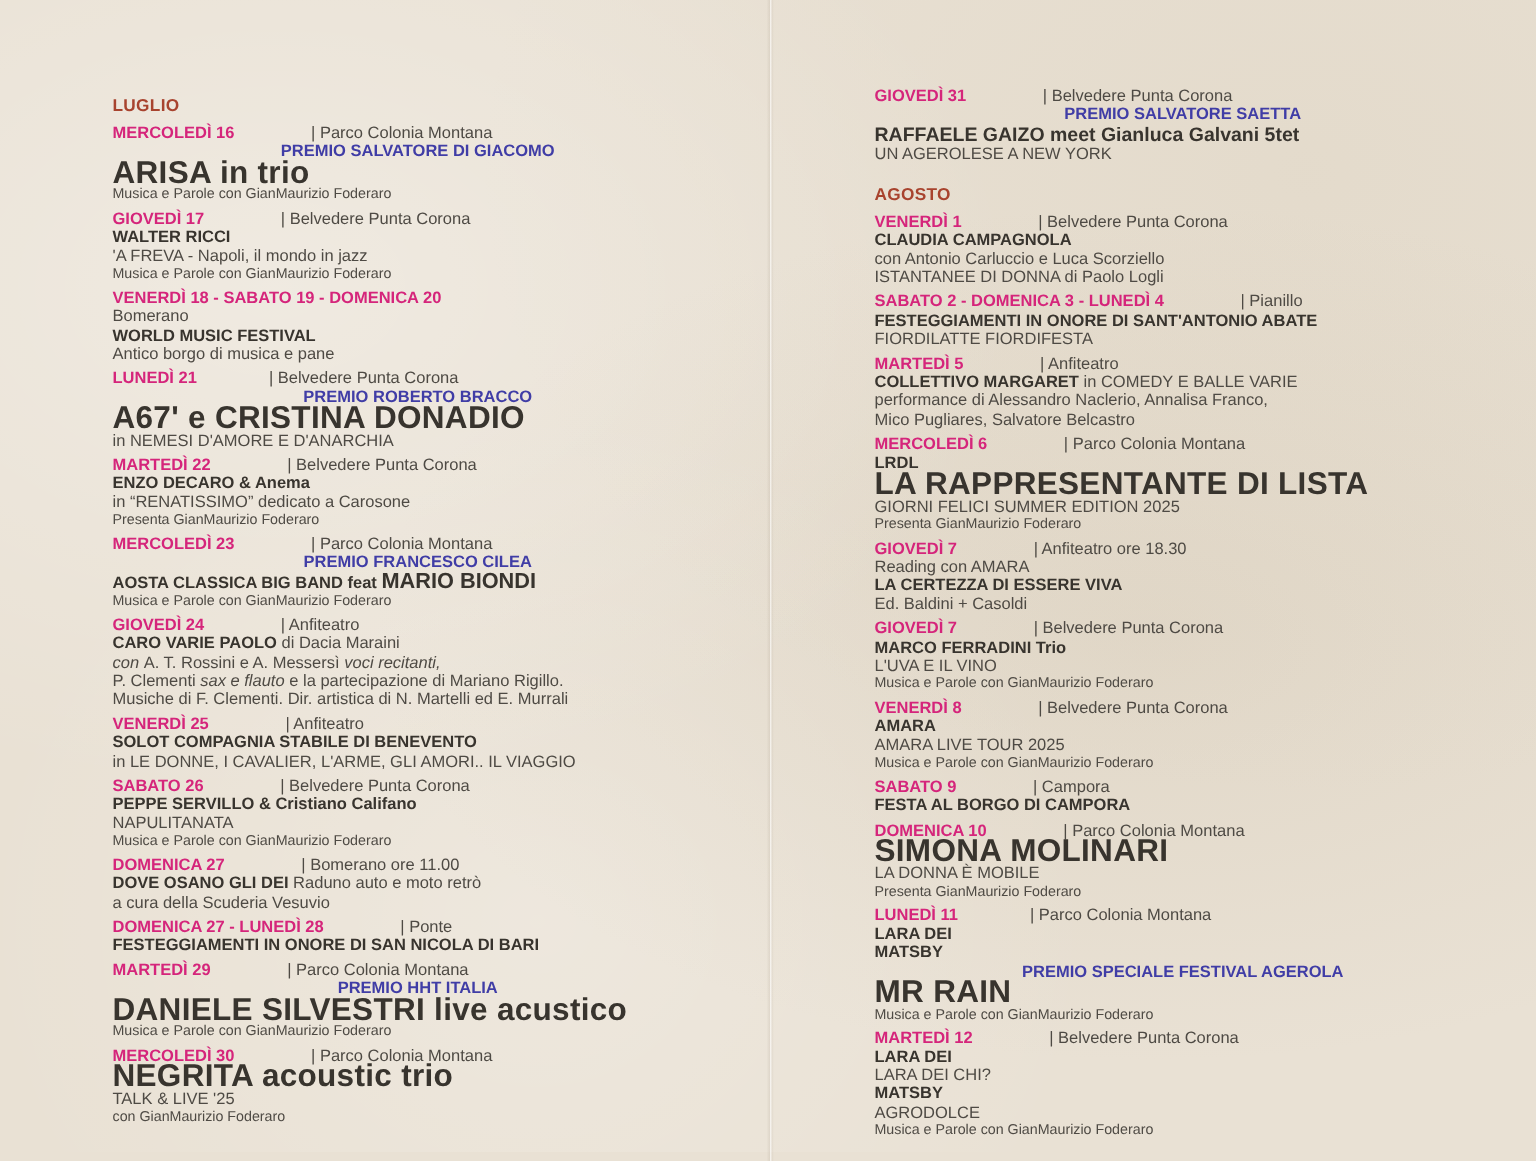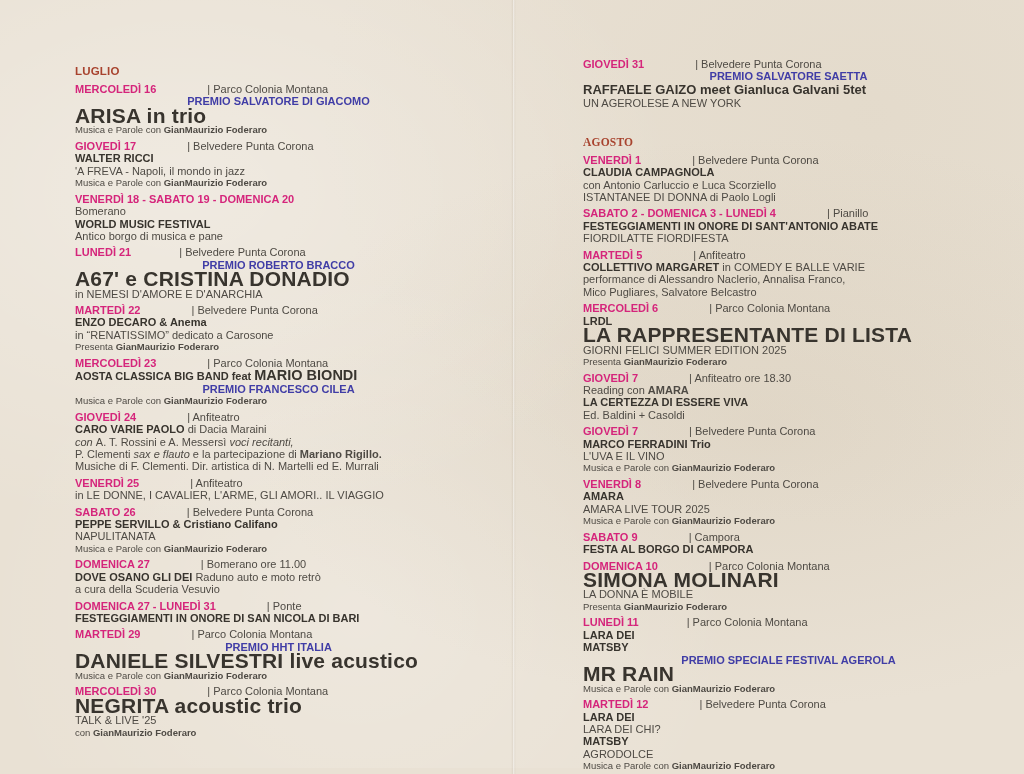--- a/index.html
+++ b/index.html
@@ -20,31 +20,31 @@
   }
   .page { width:512px; height:774px; }
   .page-left  { padding:64px 30px 0 75px; }
   .page-right { padding:58px 30px 0 71px; }
   .fold {
     position:absolute; left:511px; top:0; width:5px; height:774px;
     background:linear-gradient(90deg, rgba(120,105,85,.00), rgba(120,105,85,.10) 40%, rgba(255,255,255,.65) 55%, rgba(120,105,85,.07) 75%, rgba(120,105,85,.00));
     pointer-events:none;
   }
   .block { margin-bottom:4px; }
-  .block.gap { margin-top:25px;font-family:Liberation Serif, serif; }
+  .block.gap { margin-top:13px; }
   .ln { font-size:11px; line-height:12.4px; color:#4e4a44; white-space:nowrap; }
   .ln.sec    { font-weight:bold; font-size:11.5px; line-height:15px; color:#a8432e; letter-spacing:.2px; }
   .ln.premio { font-weight:bold; color:#403da6;text-align:center; }
   .ln.title  { font-weight:bold; color:#38342e; }
   .ln.med    { font-weight:bold; font-size:13px; line-height:14.5px; color:#38342e; }
   .ln.big    { font-weight:bold; font-size:21px; line-height:16.5px; color:#38342e; letter-spacing:.2px; }
   .ln.small  { font-size:9.5px; line-height:11.6px; }
   .run-d  { font-weight:bold; color:#d5257b; }
   .run-v  { font-weight:normal; color:#4e4a44;margin-left:48px; }
-  .run-b  { font-weight:bold; }
+  .run-b  { font-weight:normal; }
   .run-i  { font-style:italic; }
   .run-rg { font-weight:normal; color:#4e4a44;margin-top:19px; }
   .run-lg { font-size:14.5px; }
 </style>
 </head>
 <body>
 
 <div class="spread">
   <div class="page page-left">
       <div class="block">
@@ -75,48 +75,49 @@
         <div class="ln text"><span>in NEMESI D'AMORE E D'ANARCHIA</span></div>
       </div>
       <div class="block">
         <div class="ln date"><span class="run-d">MARTEDÌ 22</span><span class="run-v"> | Belvedere Punta Corona</span></div>
         <div class="ln title"><span>ENZO DECARO &amp; Anema</span></div>
         <div class="ln text"><span>in “RENATISSIMO” dedicato a Carosone</span></div>
         <div class="ln small"><span>Presenta </span><span class="run-b">GianMaurizio Foderaro</span></div>
       </div>
       <div class="block">
         <div class="ln date"><span class="run-d">MERCOLEDÌ 23</span><span class="run-v"> | Parco Colonia Montana</span></div>
+        <div class="ln premio"><span>PREMIO FRANCESCO CILEA</span></div>
         <div class="ln title"><span>AOSTA CLASSICA BIG BAND feat </span><span class="run-lg">MARIO BIONDI</span></div>
-        <div class="ln premio"><span>PREMIO FRANCESCO CILEA</span></div>
         <div class="ln small"><span>Musica e Parole con </span><span class="run-b">GianMaurizio Foderaro</span></div>
       </div>
       <div class="block">
         <div class="ln date"><span class="run-d">GIOVEDÌ 24</span><span class="run-v"> | Anfiteatro</span></div>
         <div class="ln title"><span>CARO VARIE PAOLO </span><span class="run-rg">di Dacia Maraini</span></div>
         <div class="ln text"><span class="run-i">con </span><span>A. T. Rossini e A. Messersì </span><span class="run-i">voci recitanti,</span></div>
         <div class="ln text"><span>P. Clementi </span><span class="run-i">sax e flauto</span><span> e la partecipazione di </span><span class="run-b">Mariano Rigillo.</span></div>
         <div class="ln text"><span>Musiche di F. Clementi. Dir. artistica di N. Martelli ed E. Murrali</span></div>
       </div>
       <div class="block">
         <div class="ln date"><span class="run-d">VENERDÌ 25</span><span class="run-v"> | Anfiteatro</span></div>
+        <div class="ln title"><span>SOLOT COMPAGNIA STABILE DI BENEVENTO</span></div>
         <div class="ln text"><span>in LE DONNE, I CAVALIER, L'ARME, GLI AMORI.. IL VIAGGIO</span></div>
       </div>
       <div class="block">
         <div class="ln date"><span class="run-d">SABATO 26</span><span class="run-v"> | Belvedere Punta Corona</span></div>
         <div class="ln title"><span>PEPPE SERVILLO &amp; Cristiano Califano</span></div>
         <div class="ln text"><span>NAPULITANATA</span></div>
         <div class="ln small"><span>Musica e Parole con </span><span class="run-b">GianMaurizio Foderaro</span></div>
       </div>
       <div class="block">
         <div class="ln date"><span class="run-d">DOMENICA 27</span><span class="run-v"> | Bomerano ore 11.00</span></div>
         <div class="ln title"><span>DOVE OSANO GLI DEI </span><span class="run-rg">Raduno auto e moto retrò</span></div>
         <div class="ln text"><span>a cura della Scuderia Vesuvio</span></div>
       </div>
       <div class="block">
-        <div class="ln date"><span class="run-d">DOMENICA 27 - LUNEDÌ 31</span><span class="run-v"> | Ponte</span></div>
+        <div class="ln date"><span class="run-d">DOMENICA 27 - LUNEDÌ 28</span><span class="run-v"> | Ponte</span></div>
         <div class="ln title"><span>FESTEGGIAMENTI IN ONORE DI SAN NICOLA DI BARI</span></div>
       </div>
       <div class="block">
         <div class="ln date"><span class="run-d">MARTEDÌ 29</span><span class="run-v"> | Parco Colonia Montana</span></div>
         <div class="ln premio"><span>PREMIO HHT ITALIA</span></div>
         <div class="ln big"><span>DANIELE SILVESTRI live acustico</span></div>
         <div class="ln small"><span>Musica e Parole con </span><span class="run-b">GianMaurizio Foderaro</span></div>
       </div>
       <div class="block">
         <div class="ln date"><span class="run-d">MERCOLEDÌ 30</span><span class="run-v"> | Parco Colonia Montana</span></div>

